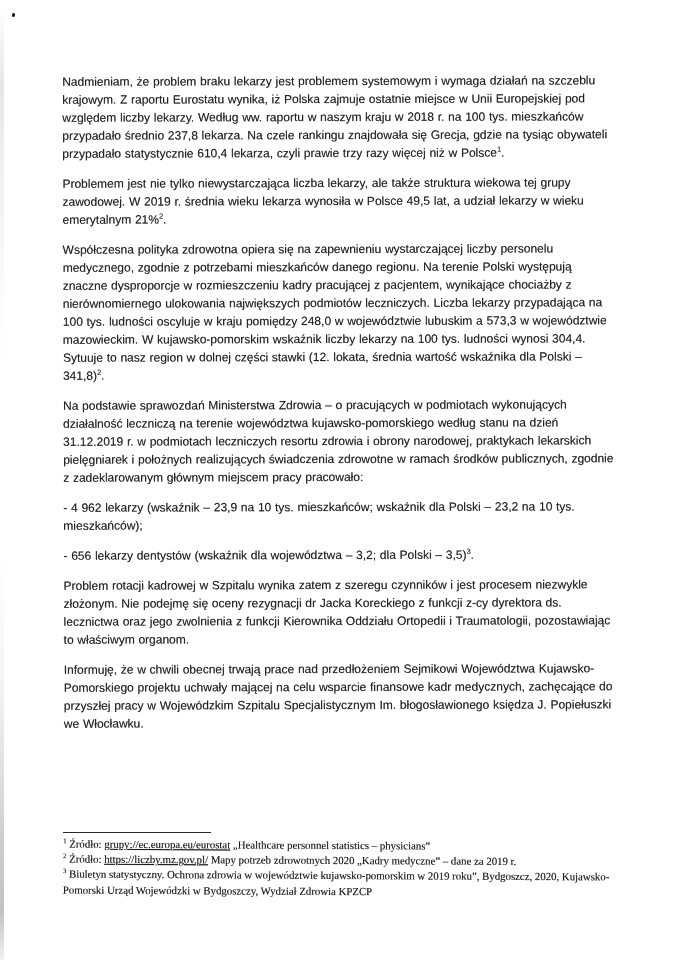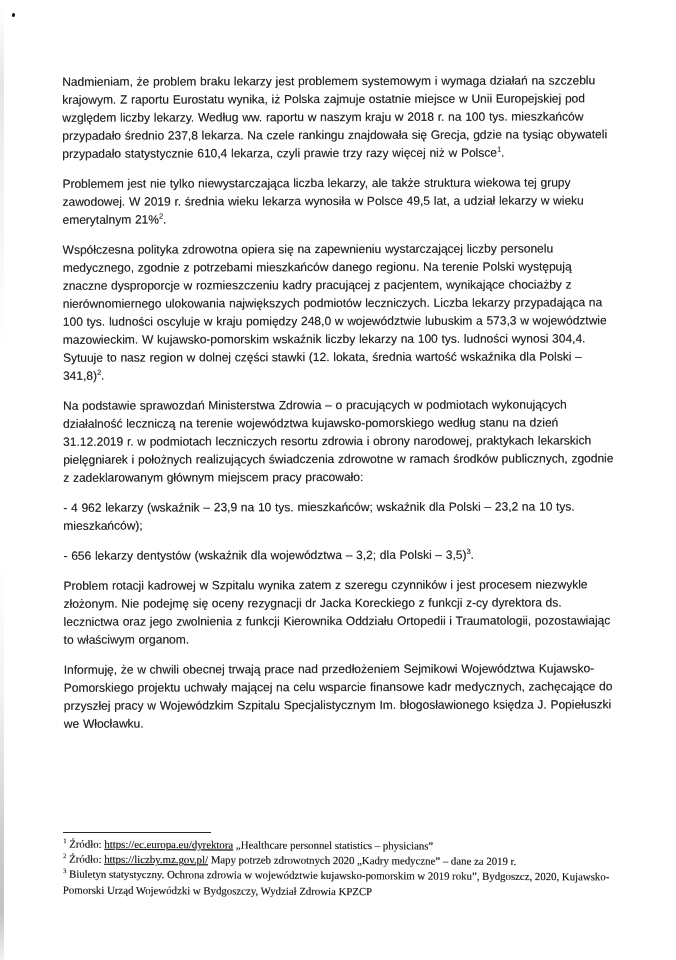--- a/index.html
+++ b/index.html
@@ -106,17 +106,17 @@
       <p><span>- 4 962 lekarzy (wskaźnik – 23,9 na 10 tys. mieszkańców; wskaźnik dla Polski – 23,2 na 10 tys. mieszkańców);</span></p>
       <p><span>- 656 lekarzy dentystów (wskaźnik dla województwa – 3,2; dla Polski – 3,5)</span><sup>3</sup><span>.</span></p>
       <p><span>Problem rotacji kadrowej w Szpitalu wynika zatem z szeregu czynników i jest procesem niezwykle złożonym. Nie podejmę się oceny rezygnacji dr Jacka Koreckiego z funkcji z-cy dyrektora ds. lecznictwa oraz jego zwolnienia z funkcji Kierownika Oddziału Ortopedii i Traumatologii, pozostawiając to właściwym organom.</span></p>
       <p><span>Informuję, że w chwili obecnej trwają prace nad przedłożeniem Sejmikowi Województwa Kujawsko-Pomorskiego projektu uchwały mającej na celu wsparcie finansowe kadr medycznych, zachęcające do przyszłej pracy w Wojewódzkim Szpitalu Specjalistycznym Im. błogosławionego księdza J. Popiełuszki we Włocławku.</span></p>
     </div>
 
   <div class="fn-rule"></div>
 
   <div class="footnotes">
 
-  <div class="footnote"><sup>1</sup><span> Źródło: </span><span class="fn-link">https://ec.europa.eu/dyrektora</span><span> „Healthcare personnel statistics – physicians”</span></div>
+  <div class="footnote"><sup>1</sup><span> Źródło: </span><span class="fn-link">grupy://ec.europa.eu/eurostat</span><span> „Healthcare personnel statistics – physicians”</span></div>
       <div class="footnote"><sup>2</sup><span> Źródło: </span><span class="fn-link">https://liczby.mz.gov.pl/</span><span> Mapy potrzeb zdrowotnych 2020 „Kadry medyczne” – dane za 2019 r.</span></div>
       <div class="footnote"><sup>3</sup><span> Biuletyn statystyczny. Ochrona zdrowia w województwie kujawsko-pomorskim w 2019 roku”, Bydgoszcz, 2020, Kujawsko-Pomorski Urząd Wojewódzki w Bydgoszczy, Wydział Zdrowia KPZCP</span></div>
     </div>
 </div>
 
 </body></html>

